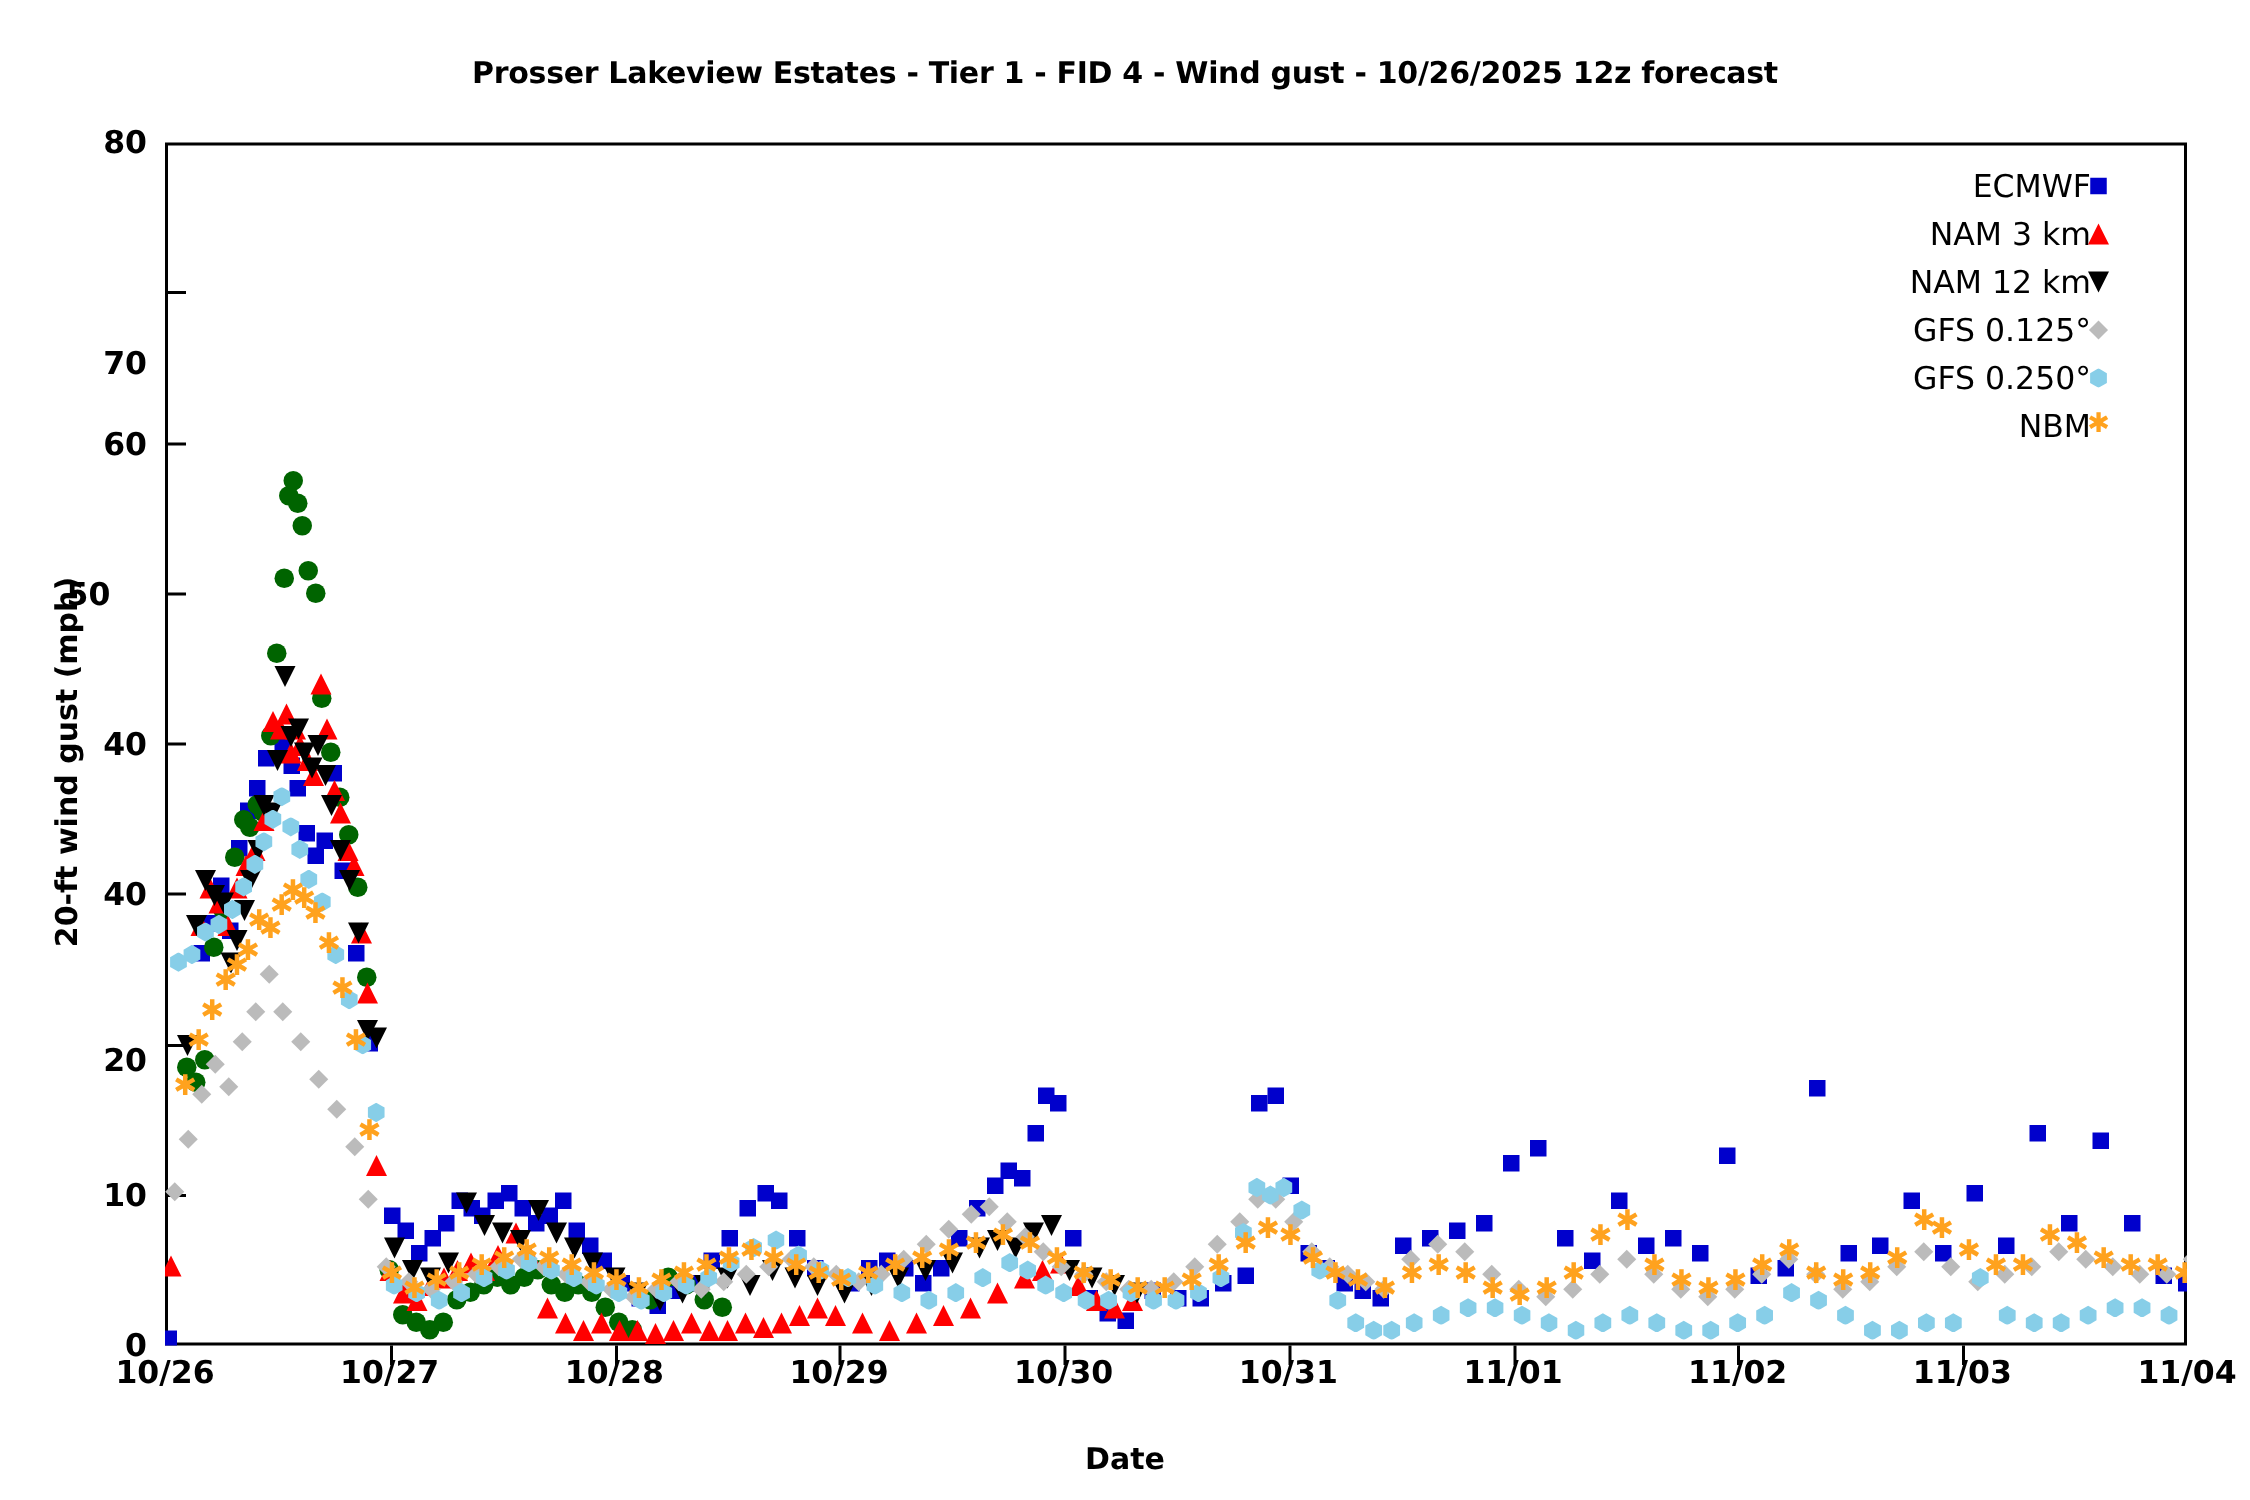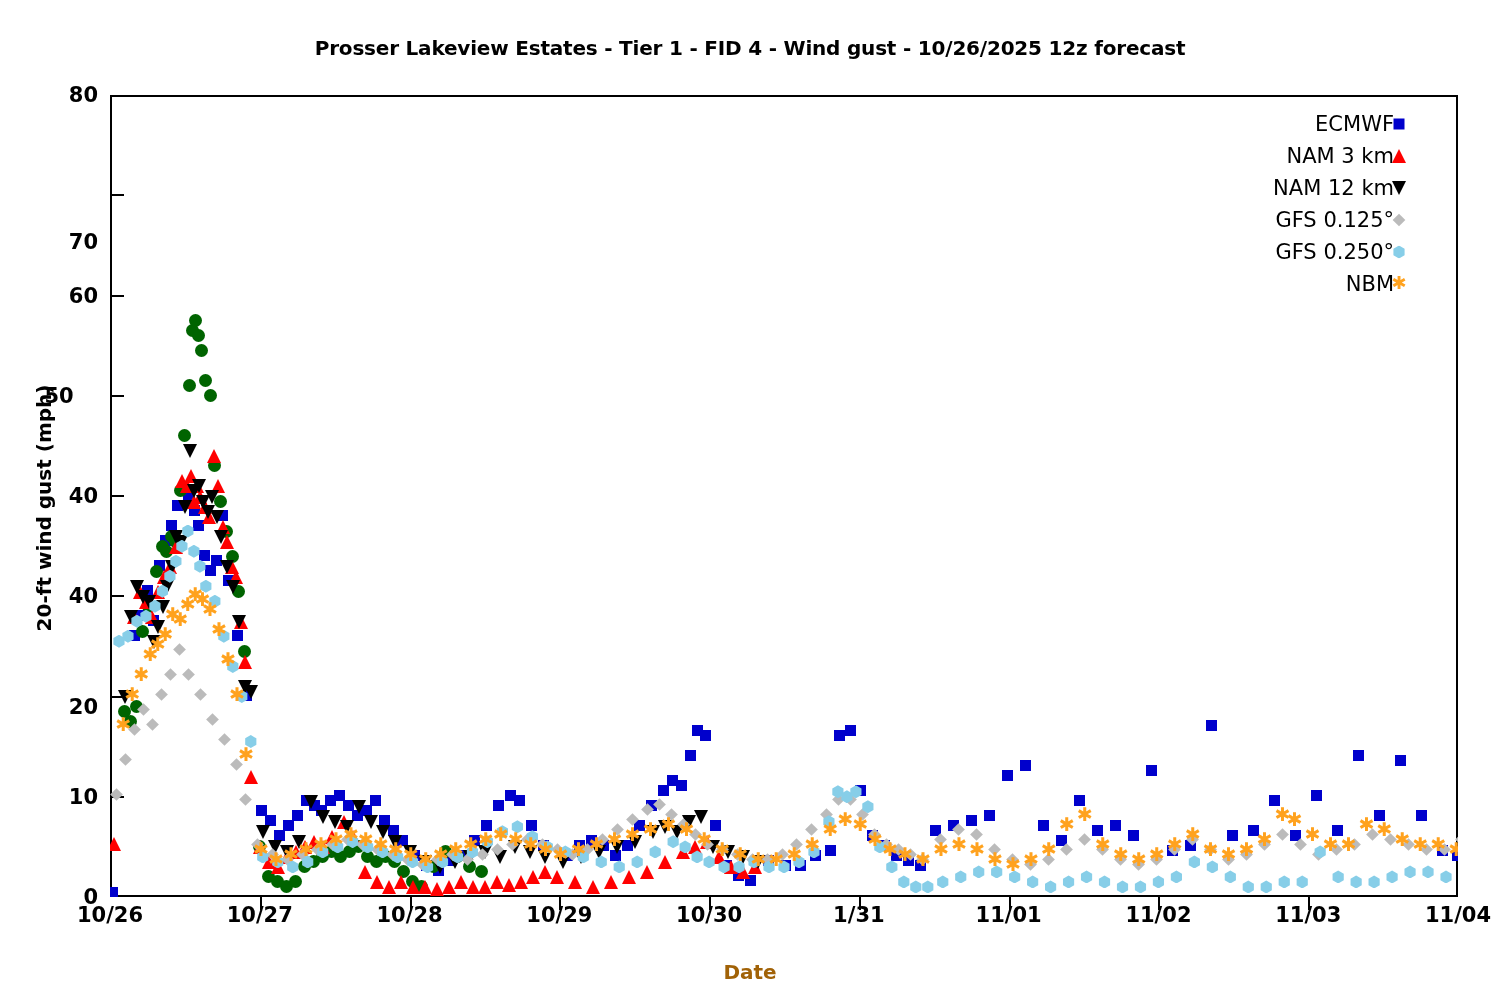--- a/index.html
+++ b/index.html
@@ -27,21 +27,21 @@
     font-family:"DejaVu Sans",sans-serif;font-size:21px;font-weight:bold;color:#000;}
   .xtick-mark{position:absolute;top:897px;width:2px;height:13px;background:#000;}
 
   #ylabel{
     position:absolute;left:-356px;top:496px;width:800px;text-align:center;
     transform:rotate(-90deg);transform-origin:center center;
     font-family:"DejaVu Sans",sans-serif;font-size:20px;font-weight:bold;color:#000;
   }
   #xlabel{
     position:absolute;left:0;top:960px;width:1500px;text-align:center;
-    font-family:"DejaVu Sans",sans-serif;font-size:20px;font-weight:bold;color:#a16207;
+    font-family:"DejaVu Sans",sans-serif;font-size:20px;font-weight:bold;color:#000000;
   }
 
   #legend{position:absolute;left:1150px;top:108px;width:270px;}
   .legend-row{position:relative;height:32px;display:flex;align-items:center;justify-content:flex-end;}
   .legend-label{
     font-family:"DejaVu Sans",sans-serif;font-size:21px;color:#000;
     margin-right:26px;white-space:nowrap;
   }
   .legend-mark{position:absolute;right:12px;top:50%;transform:translateY(-50%);
     width:18px;height:18px;}
@@ -85,21 +85,21 @@
   <div id="x-axis">
       <div class="xtick-wrap" style="left: 50px;">10/26</div>
       <div class="xtick-wrap" style="left: 199.778px;">10/27</div>
       <div class="xtick-mark" style="left: 259.778px;"></div>
       <div class="xtick-wrap" style="left: 349.556px;">10/28</div>
       <div class="xtick-mark" style="left: 409.556px;"></div>
       <div class="xtick-wrap" style="left: 499.333px;">10/29</div>
       <div class="xtick-mark" style="left: 559.333px;"></div>
       <div class="xtick-wrap" style="left: 649.111px;">10/30</div>
       <div class="xtick-mark" style="left: 709.111px;"></div>
-      <div class="xtick-wrap" style="left: 798.889px;">1/31</div>
+      <div class="xtick-wrap" style="left: 798.889px;">10/31</div>
       <div class="xtick-mark" style="left: 858.889px;"></div>
       <div class="xtick-wrap" style="left: 948.667px;">11/01</div>
       <div class="xtick-mark" style="left: 1008.67px;"></div>
       <div class="xtick-wrap" style="left: 1098.44px;">11/02</div>
       <div class="xtick-mark" style="left: 1158.44px;"></div>
       <div class="xtick-wrap" style="left: 1248.22px;">11/03</div>
       <div class="xtick-mark" style="left: 1308.22px;"></div>
       <div class="xtick-wrap" style="left: 1398px;">11/04</div>
     </div>
 

